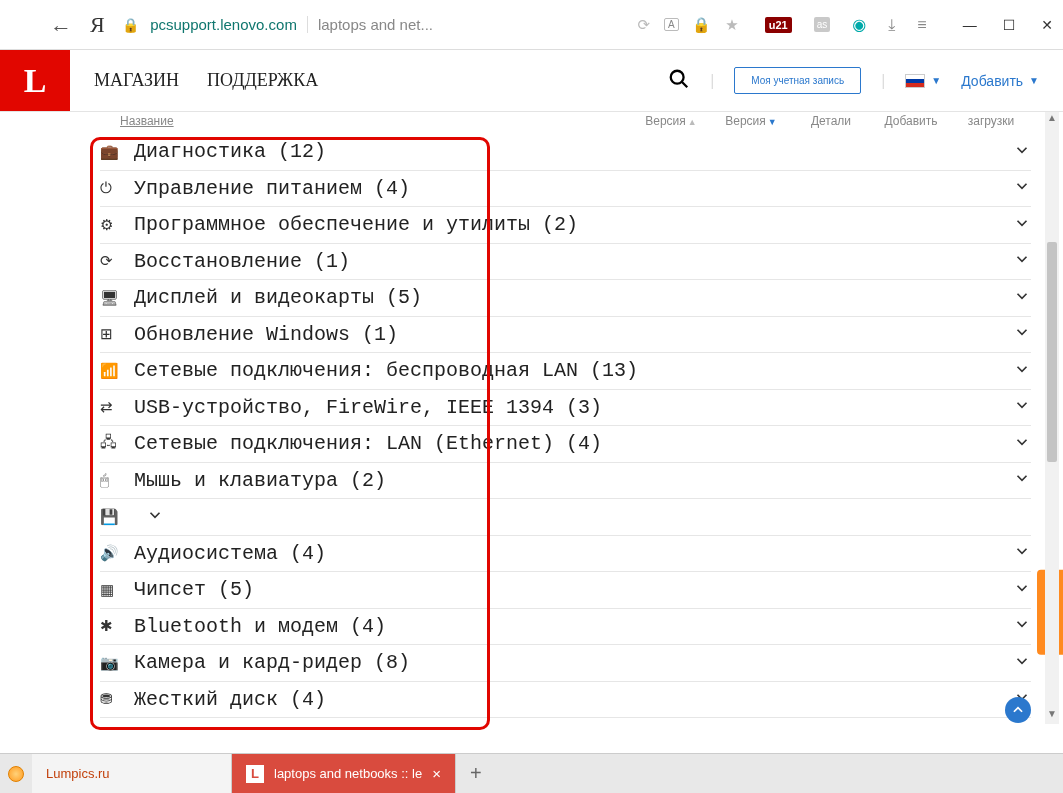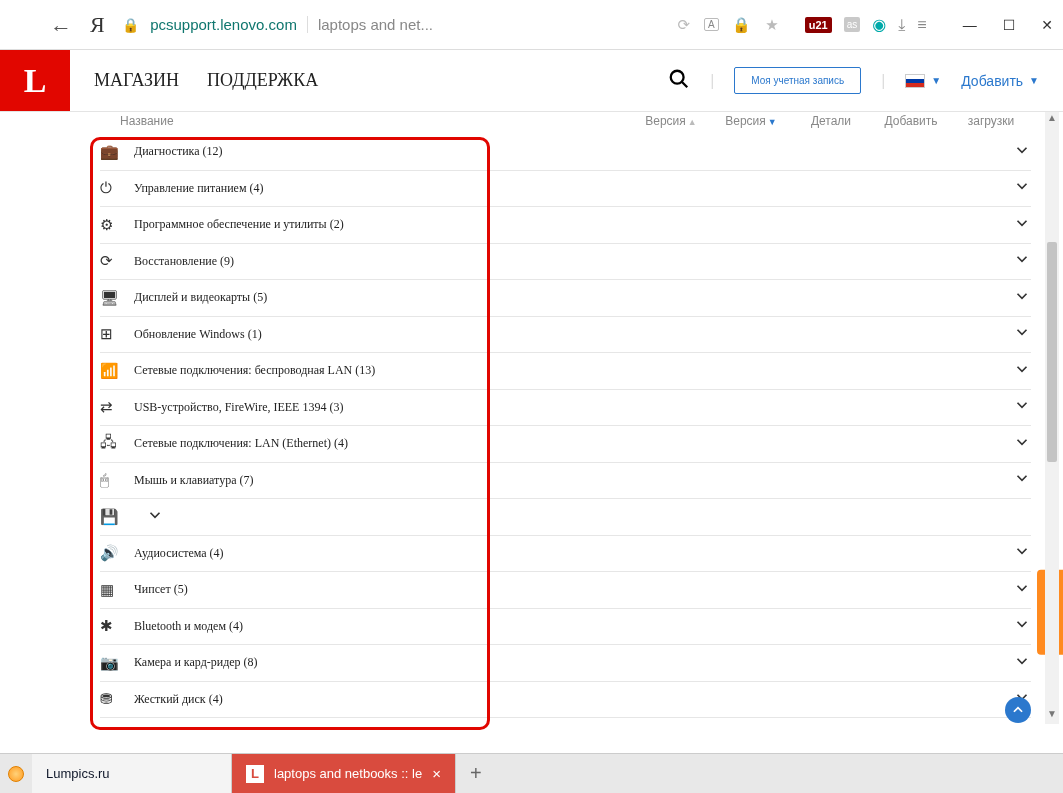--- a/index.html
+++ b/index.html
@@ -7,51 +7,51 @@
 
   
   .chrome-top{height:50px;border-bottom:1px solid #ddd;display:flex;align-items:center;padding:0 10px 0 50px;gap:18px;background:#fff;}
   .chrome-back{font-size:22px;color:#555;}
   .chrome-yandex{font-family:Georgia,serif;font-size:22px;color:#333;}
   .addr{flex:1;display:flex;align-items:center;gap:10px;font-size:15px;color:#888;}
   .addr .lock-icon{font-size:14px;color:#aaa;}
   .addr .host{color:#0f766e;}
   .addr .title{color:#888;border-left:1px solid #ddd;padding-left:10px;}
   .addr-icons{display:flex;align-items:center;gap:14px;color:#bbb;font-size:15px;}
-  .ext-icons{display:flex;align-items:center;gap:12px;margin-left:8px;}
+  .ext-icons{display:flex;align-items:center;gap:22px;margin-left:8px;}
   .winbtns{display:flex;gap:26px;margin-left:18px;color:#333;font-size:14px;}
   .ublock{background:#8b0000;color:#fff;font-size:11px;font-weight:bold;padding:2px 4px;border-radius:2px;}
   .teal{color:#0aa;}
   .badge-box{border:1px solid #bbb;color:#888;font-size:10px;padding:0 3px;border-radius:2px;}
 
   
   .site{display:flex;height:62px;border-bottom:1px solid #e4e4e4;}
   .logo{width:70px;background:#e10600;color:#fff;display:flex;align-items:center;justify-content:center;font-size:34px;font-weight:bold;font-family:Georgia,serif;}
   .site-inner{flex:1;display:flex;align-items:center;padding:0 24px;gap:28px;}
   .site-inner .navlink{font-family:Georgia,serif;font-size:18px;color:#222;}
   .site-right{margin-left:auto;display:flex;align-items:center;gap:20px;}
   .search-btn svg{width:22px;height:22px;}
   .acct{border:1px solid #2b78cd;color:#2b78cd;padding:7px 16px;font-size:10px;border-radius:2px;}
   .lang{display:flex;align-items:center;gap:6px;color:#2b78cd;font-size:14px;}
   .flag{width:20px;height:14px;background:linear-gradient(#fff 33%,#0039a6 33% 66%,#d52b1e 66%);border:1px solid #ccc;}
   .caret{font-size:10px;color:#2b78cd;}
 
   
   .thead{display:flex;align-items:flex-end;padding:0 32px 6px 120px;font-size:12px;color:#888;height:22px;}
-  .thead .c-name{flex:1;}
+  .thead .c-name{flex:1;text-decoration:underline;}
   .thead .c{width:80px;text-align:center;}
   .thead .c.last{text-align:center;}
   .sort-ind{color:#2b78cd;font-size:9px;margin-left:2px;}
   .sort-grey{color:#bbb;font-size:9px;margin-left:2px;}
 
   
   .list{padding:0 32px 0 100px;}
   .row{display:flex;align-items:center;height:36.5px;border-bottom:1px solid #e6e6e6;}
   .row .ico{width:34px;color:#333;font-size:15px;text-align:left;}
-  .row .lbl{flex:1;font-family:Liberation Serif, serif;font-size:12px;color:#222;}
+  .row .lbl{flex:1;font-family:Liberation Mono, monospace;font-size:20px;color:#222;}
   .row .chev{width:30px;text-align:right;}
   .row .chev svg{width:18px;height:18px;stroke:#333;stroke-width:2.2;fill:none;}
 
   
   .redbox{position:absolute;left:90px;top:137px;width:400px;height:593px;border:3px solid #e10600;border-radius:10px;pointer-events:none;}
 
   
   .feedback{position:absolute;right:0;top:570px;background:#ff8a1f;color:#fff;font-size:12px;padding:18px 6px;writing-mode:vertical-rl;transform:rotate(180deg);border-radius:0 4px 4px 0;}
 
   
@@ -62,21 +62,21 @@
   .vscroll .thumb{position:absolute;right:2px;top:130px;width:10px;height:220px;background:#c4c4c4;border-radius:2px;}
   .vscroll .arr{position:absolute;left:0;width:14px;height:16px;text-align:center;font-size:10px;color:#777;}
   .vscroll .arr.up{top:0;} .vscroll .arr.dn{bottom:0;}
 
   
   .tabs{position:absolute;left:0;right:0;bottom:0;height:40px;background:#e8e8e8;display:flex;align-items:stretch;border-top:1px solid #ccc;}
   .tab{display:flex;align-items:center;gap:10px;padding:0 14px;font-size:13px;border-right:1px solid #ccc;min-width:200px;}
   .tab.active{background:#d94b3e;color:#fff;}
   .tab .tlogo{width:18px;height:18px;display:flex;align-items:center;justify-content:center;font-weight:bold;}
   .tab .close{margin-left:auto;font-size:15px;}
-  .tab.inactive{background:#f4f4f4;color:#0f172a;}
+  .tab.inactive{background:#f4f4f4;color:#c2410c;}
   .orange-dot{width:16px;height:16px;border-radius:50%;background:radial-gradient(#ffd27a,#ff9a1f);border:1px solid #e08000;}
   .newtab{width:40px;display:flex;align-items:center;justify-content:center;font-size:20px;color:#666;}
 </style>
 </head>
 <body>
 
 <div class="chrome-top">
   <span class="chrome-back">←</span>
   <span class="chrome-yandex">Я</span>
   <div class="addr">
@@ -157,21 +157,21 @@
     </div>
     <div class="row">
       <span class="ico">⚙</span>
       <span class="lbl">Программное обеспечение и утилиты (2)</span>
       <span class="chev"><svg viewBox="0 0 24 24">
           <polyline points="6,9 12,15 18,9"></polyline>
         </svg></span>
     </div>
     <div class="row">
       <span class="ico">⟳</span>
-      <span class="lbl">Восстановление (9)</span>
+      <span class="lbl">Восстановление (1)</span>
       <span class="chev"><svg viewBox="0 0 24 24">
           <polyline points="6,9 12,15 18,9"></polyline>
         </svg></span>
     </div>
     <div class="row">
       <span class="ico">🖥</span>
       <span class="lbl">Дисплей и видеокарты (5)</span>
       <span class="chev"><svg viewBox="0 0 24 24">
           <polyline points="6,9 12,15 18,9"></polyline>
         </svg></span>
@@ -199,21 +199,21 @@
     </div>
     <div class="row">
       <span class="ico">🖧</span>
       <span class="lbl">Сетевые подключения: LAN (Ethernet) (4)</span>
       <span class="chev"><svg viewBox="0 0 24 24">
           <polyline points="6,9 12,15 18,9"></polyline>
         </svg></span>
     </div>
     <div class="row">
       <span class="ico">🖱</span>
-      <span class="lbl">Мышь и клавиатура (7)</span>
+      <span class="lbl">Мышь и клавиатура (2)</span>
       <span class="chev"><svg viewBox="0 0 24 24">
           <polyline points="6,9 12,15 18,9"></polyline>
         </svg></span>
     </div>
     <div class="row">
       <span class="ico">💾</span>
       <span class="chev"><svg viewBox="0 0 24 24">
           <polyline points="6,9 12,15 18,9"></polyline>
         </svg></span>
     </div>

